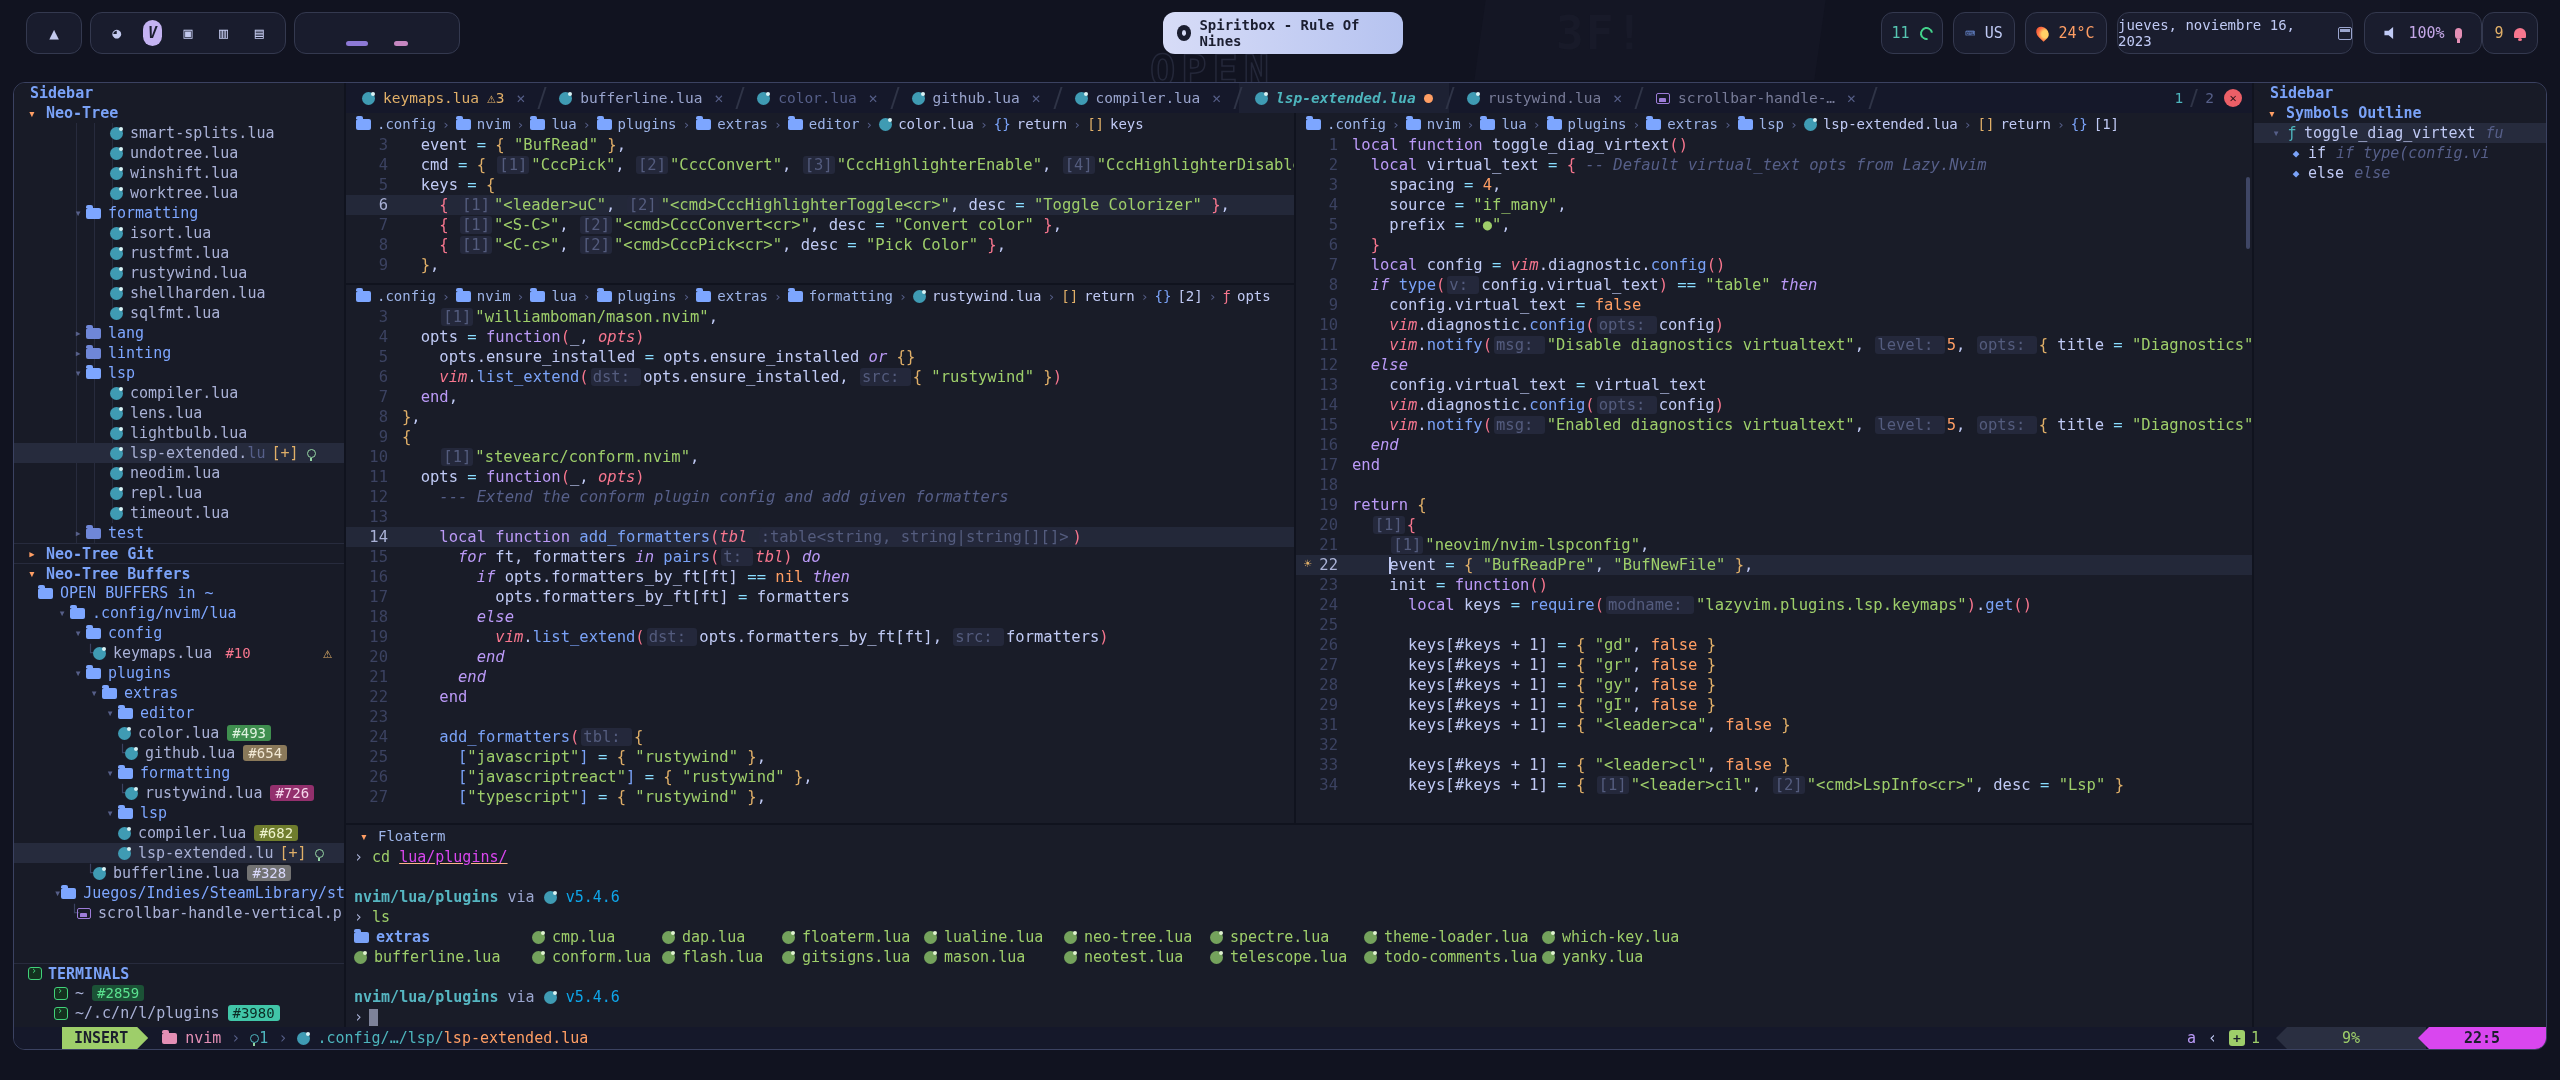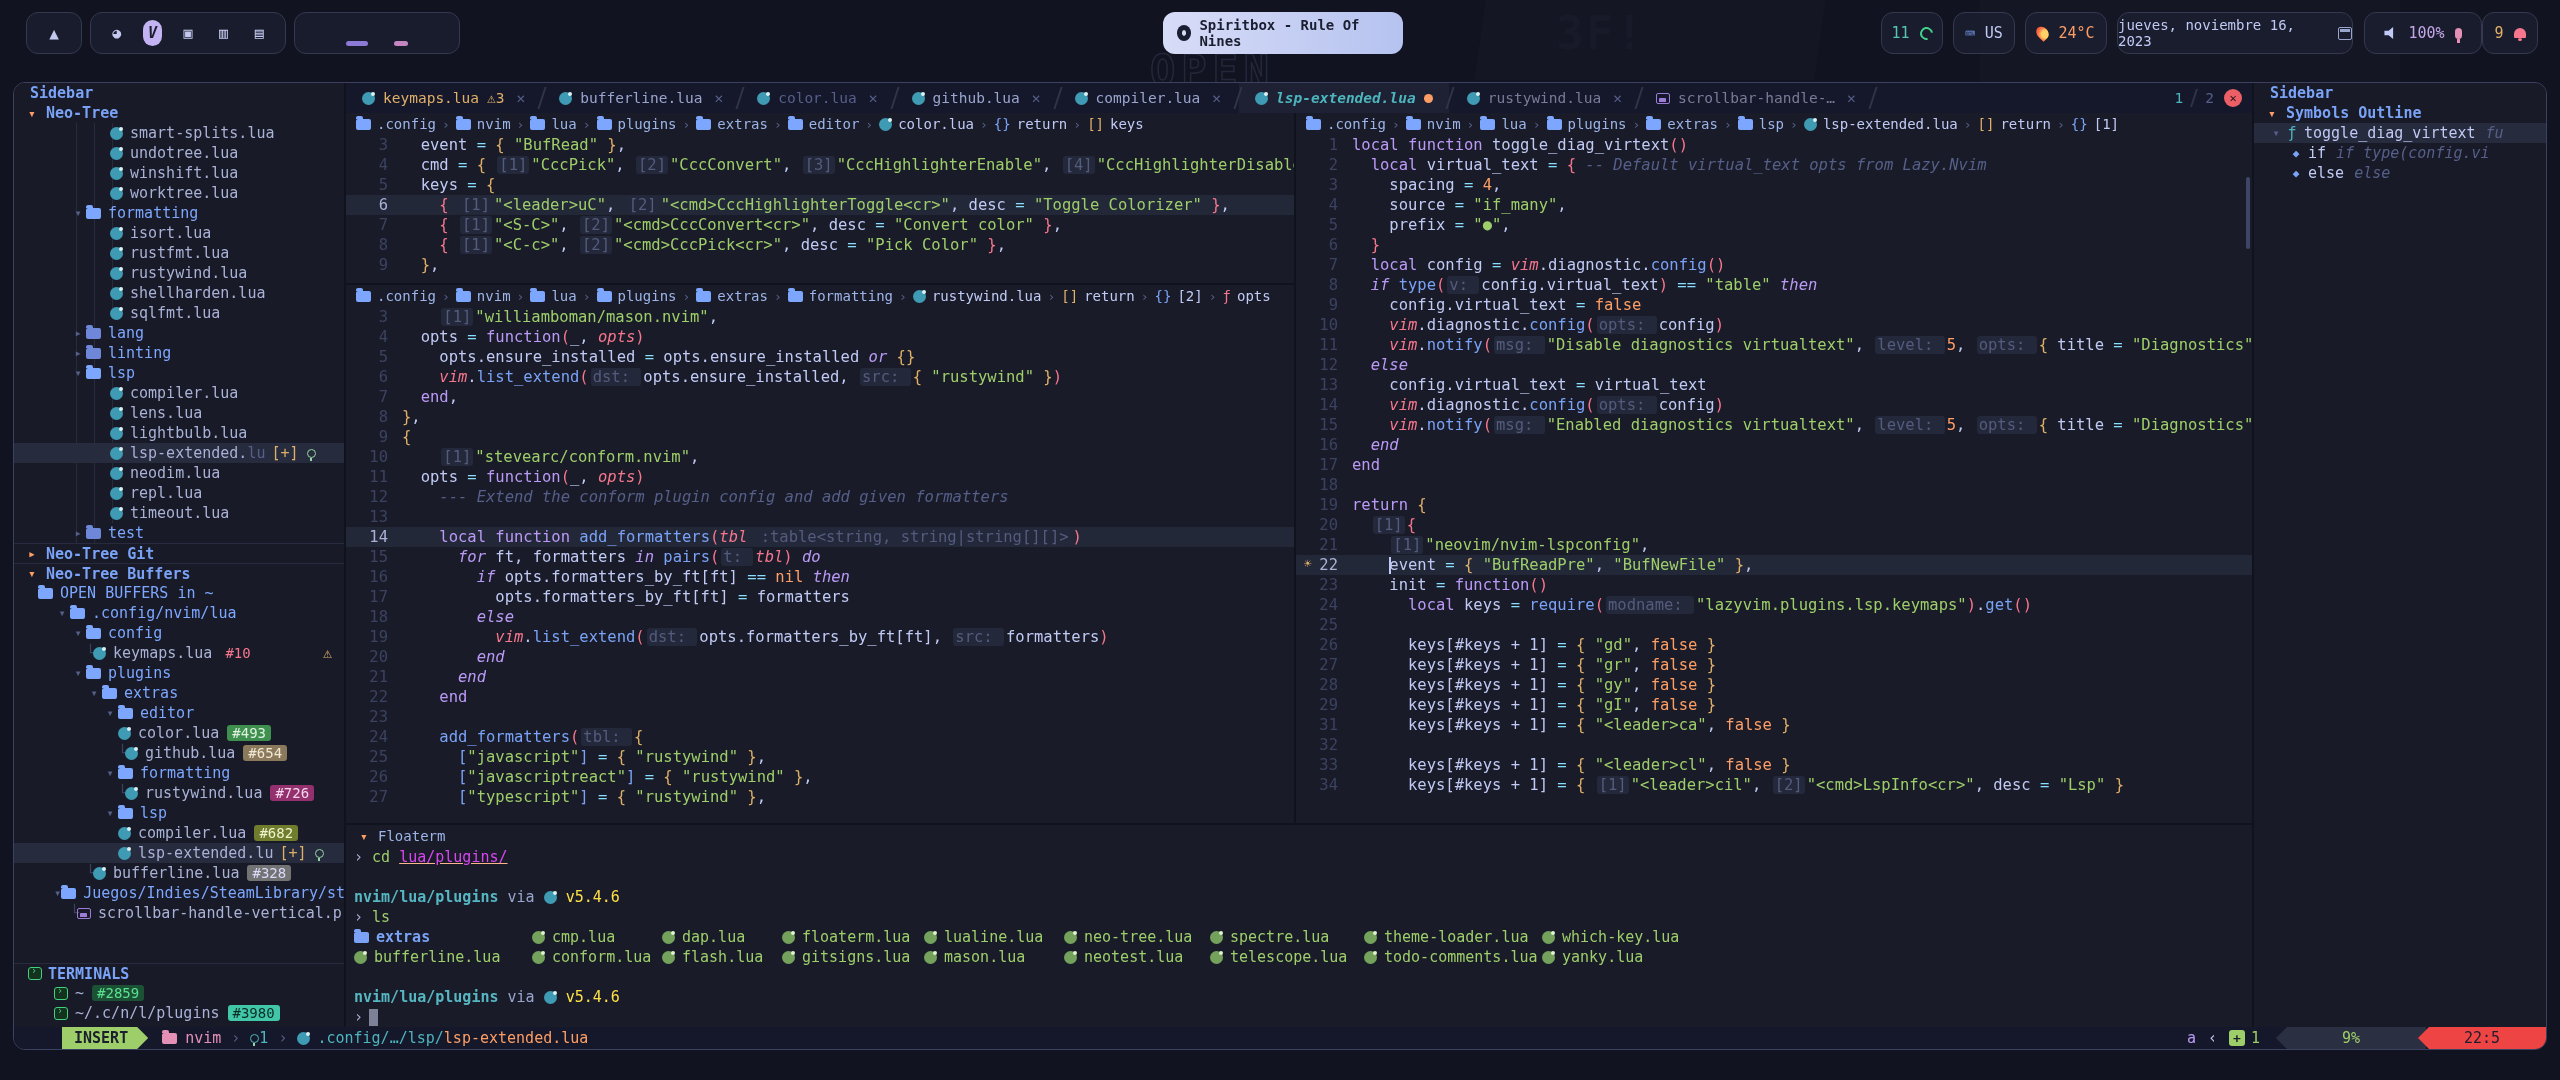--- a/index.html
+++ b/index.html
@@ -113,21 +113,21 @@
   .t-v{color:#f7768e;font-style:italic}.t-g{color:#e0af68}.t-rp{color:#f7768e}
   .t-bb{color:#7aa2f7}.t-o{color:#89ddff}.t-fn{color:#7aa2f7}
   .t-cur{display:inline-block;width:2px;height:17px;background:#c0caf5;margin-right:-2px;vertical-align:middle}
   .sbthumb{position:absolute;right:2px;width:4px;border-radius:2px;background:#3f4665}
 
   
   .floaterm{flex:none;background:#191c28}
   .trow{height:20px;display:flex;align-items:center;white-space:pre;font-size:15px;padding-left:8px}
   .tp{color:#a9b1d6}.tcmd{color:#9ece6a}
   .targ{color:#d946ef;text-decoration:underline;text-decoration-color:#ffb38a}
-  .tpath{color:#56b6c2;font-weight:bold}.tvia{color:#9aa5ce}.tver{color:#fde047}
+  .tpath{color:#56b6c2;font-weight:bold}.tvia{color:#9aa5ce}.tver{color:#0ea5e9}
   .lscell{display:flex;align-items:center;gap:7px;flex:none;overflow:hidden}
   .ls-dir{color:#7aa2f7;font-weight:bold}.ls-lua{color:#9ece6a}
   .i-lua.green{background:#74a25c}.i-lua.green::after{background:#dff2cf}
   .i-folder.blue{background:#7aa2f7}
   .blockcur{width:9px;height:17px;background:#7d8299;margin-left:6px}
 
   
   .statusline{height:22px;background:#15182a;display:flex;align-items:center;font-size:15px;flex:none}
   .mode{margin-left:48px;background:#9ece6a;color:#1b1e2d;font-weight:bold;padding:0 20px 0 12px;height:22px;display:flex;align-items:center;clip-path:polygon(0 0,calc(100% - 11px) 0,100% 50%,calc(100% - 11px) 100%,0 100%)}
   .sl-folder{width:15px;height:11px;background:#e48fb5;border-radius:2px;position:relative;display:inline-block;margin-left:14px}
@@ -136,21 +136,21 @@
   .sl-sep{color:#565f89;margin:0 10px}
   .sl-bulbtxt{color:#4db5bd}
   .sl-path{color:#4db5bd}.sl-file{color:#ff9e64}
   .sl-right{margin-left:auto;display:flex;align-items:center;height:22px}
   .sl-a{color:#bb9af7;margin-right:12px}
   .sl-chv{color:#c0caf5;margin-right:12px}
   .plusbox{width:16px;height:16px;background:#9ece6a;color:#1b1e2d;border-radius:3px;display:flex;align-items:center;justify-content:center;font-weight:bold;font-size:13px;margin-right:6px}
   .sl-cnt{color:#9ece6a;margin-right:16px}
   .seg{height:22px;display:flex;align-items:center;justify-content:center;clip-path:polygon(0 50%,11px 0,100% 0,100% 100%,11px 100%)}
   .seg.pct{width:150px;background:#2a2f41;color:#9ece6a}
-  .seg.pos{width:128px;background:#ef4444;color:#1b1e2d;font-weight:normal;margin-left:-8px}
+  .seg.pos{width:128px;background:#d946ef;color:#1b1e2d;font-weight:bold;margin-left:-8px}
 
   
   .outline{width:292px;background:#181b27;overflow:hidden;font-size:15px}
   .o-item{height:20px;display:flex;align-items:center;white-space:nowrap;overflow:hidden}
   .o-item.active{background:#262b3d}
   .o-fn{color:#4db5bd;width:16px;text-align:center}
   .o-kw{color:#7aa2f7;width:16px;text-align:center;font-size:11px}
   .o-lbl{color:#c0caf5;margin-left:4px}
   .o-hint{color:#565f89;font-style:italic;margin-left:10px}
 </style>

